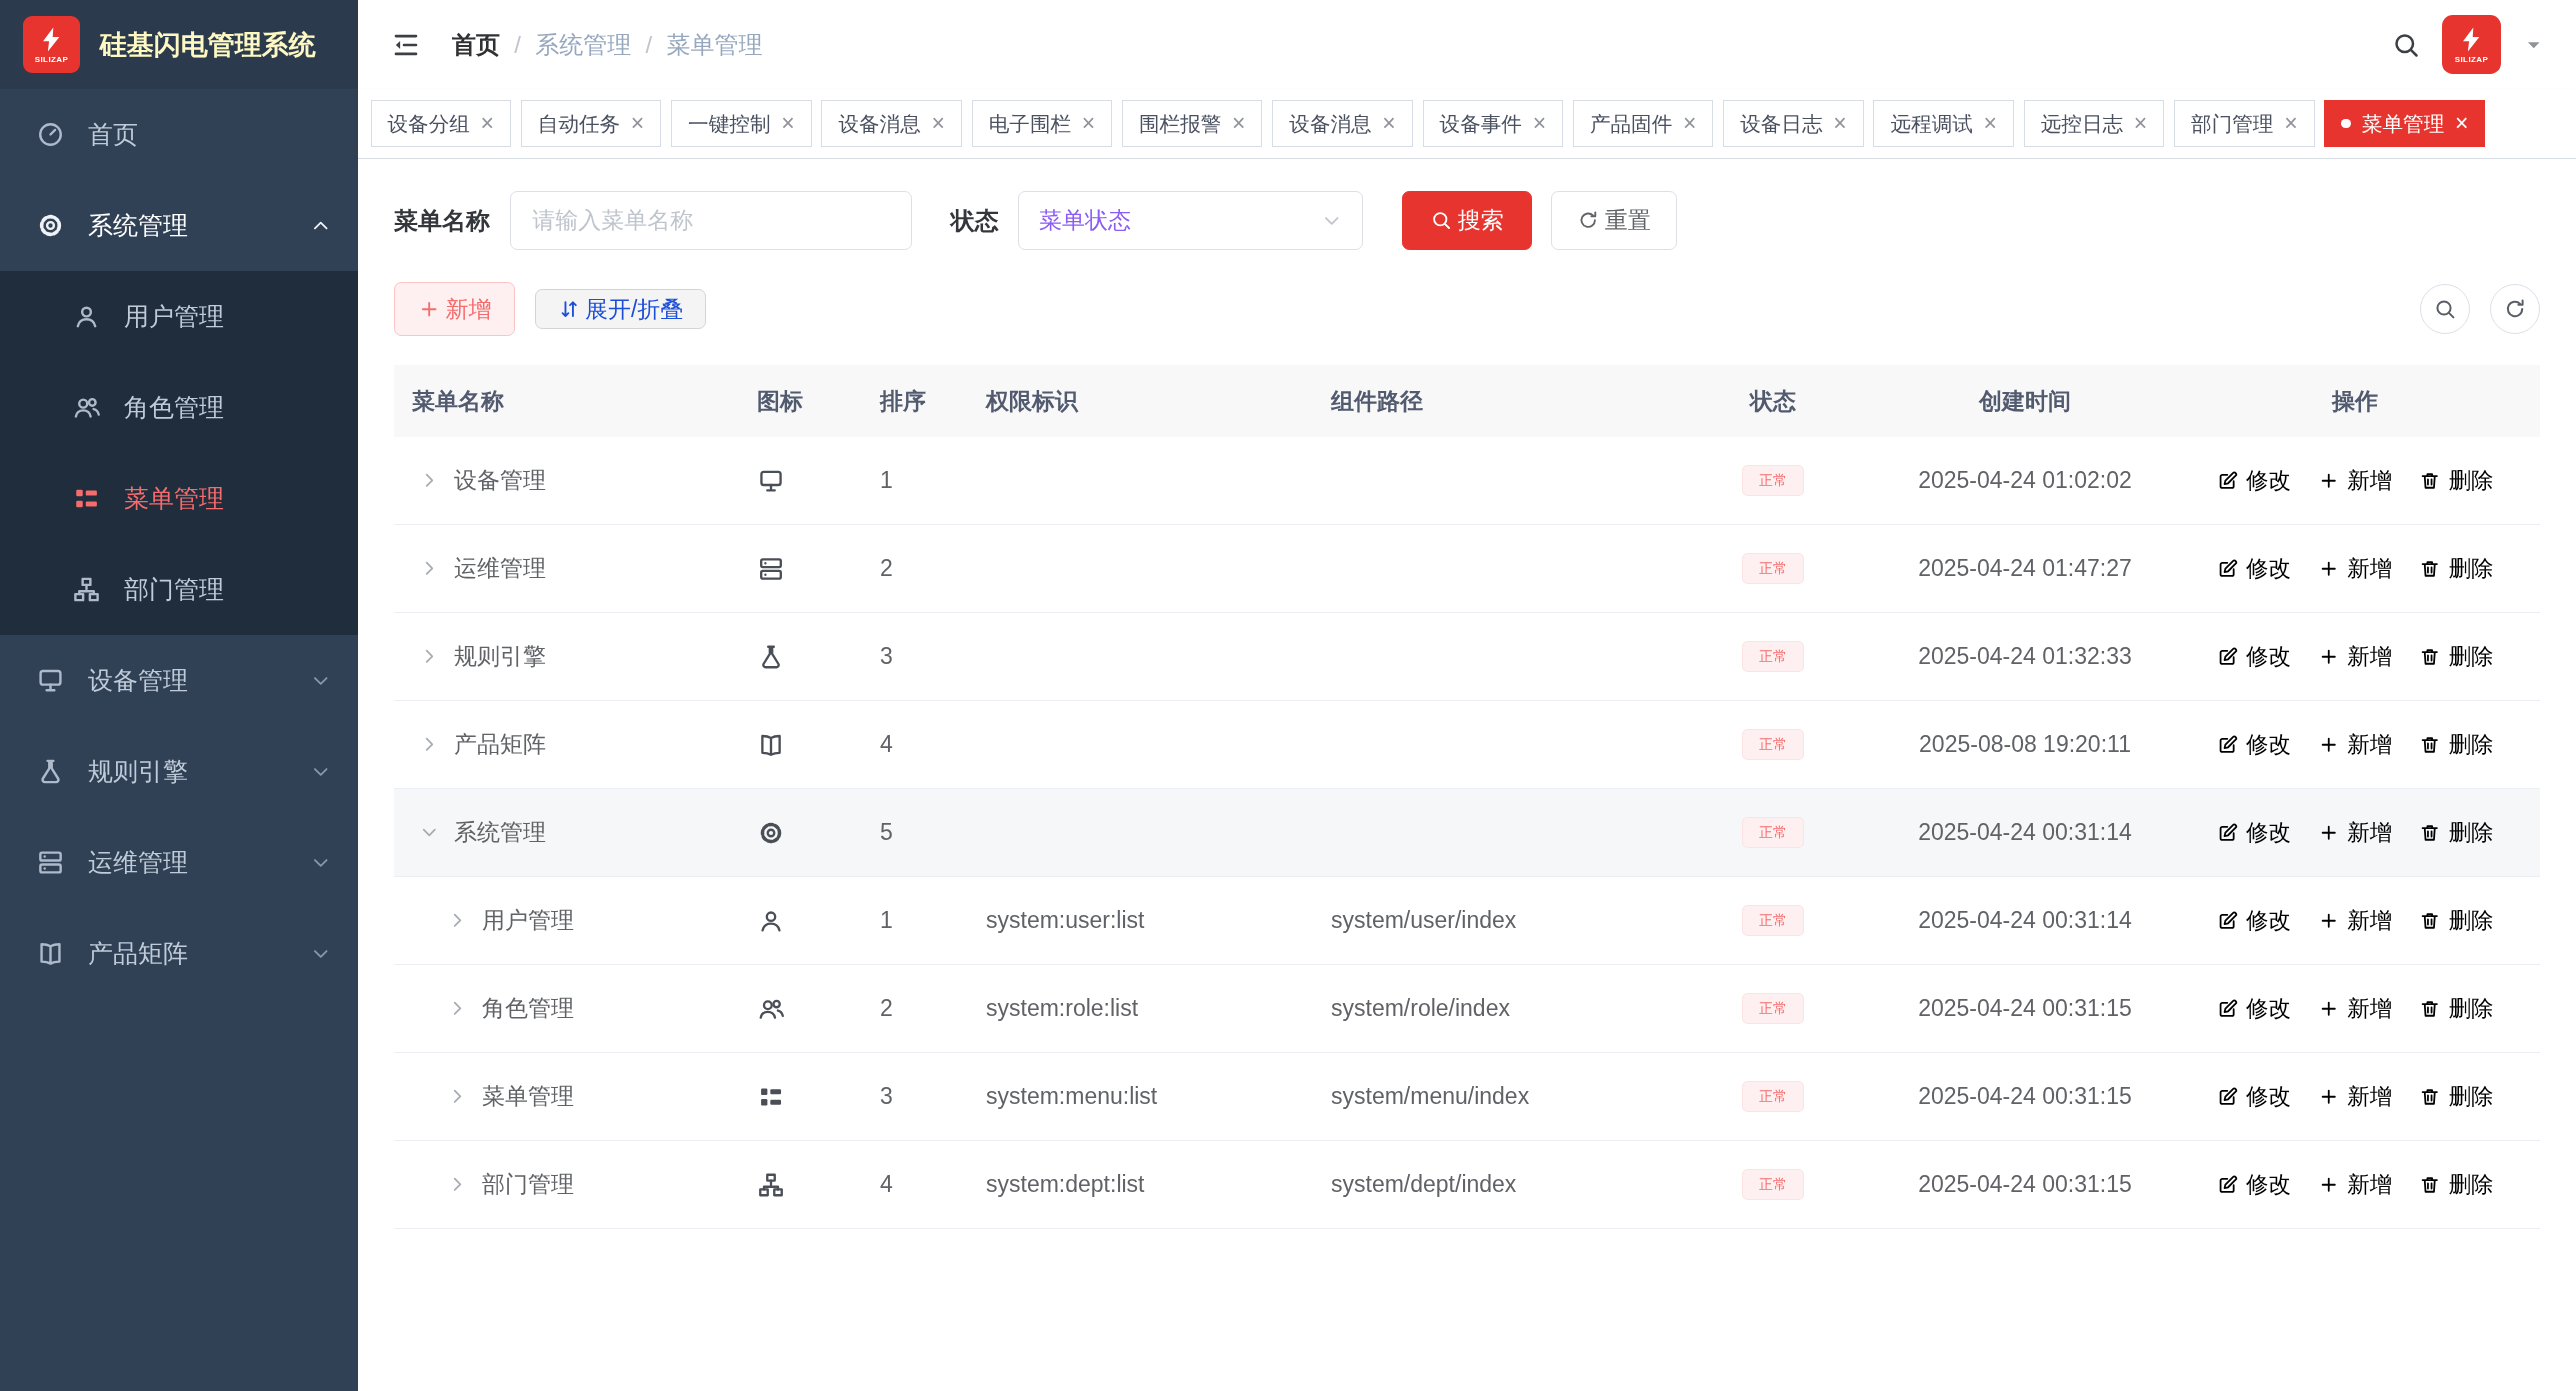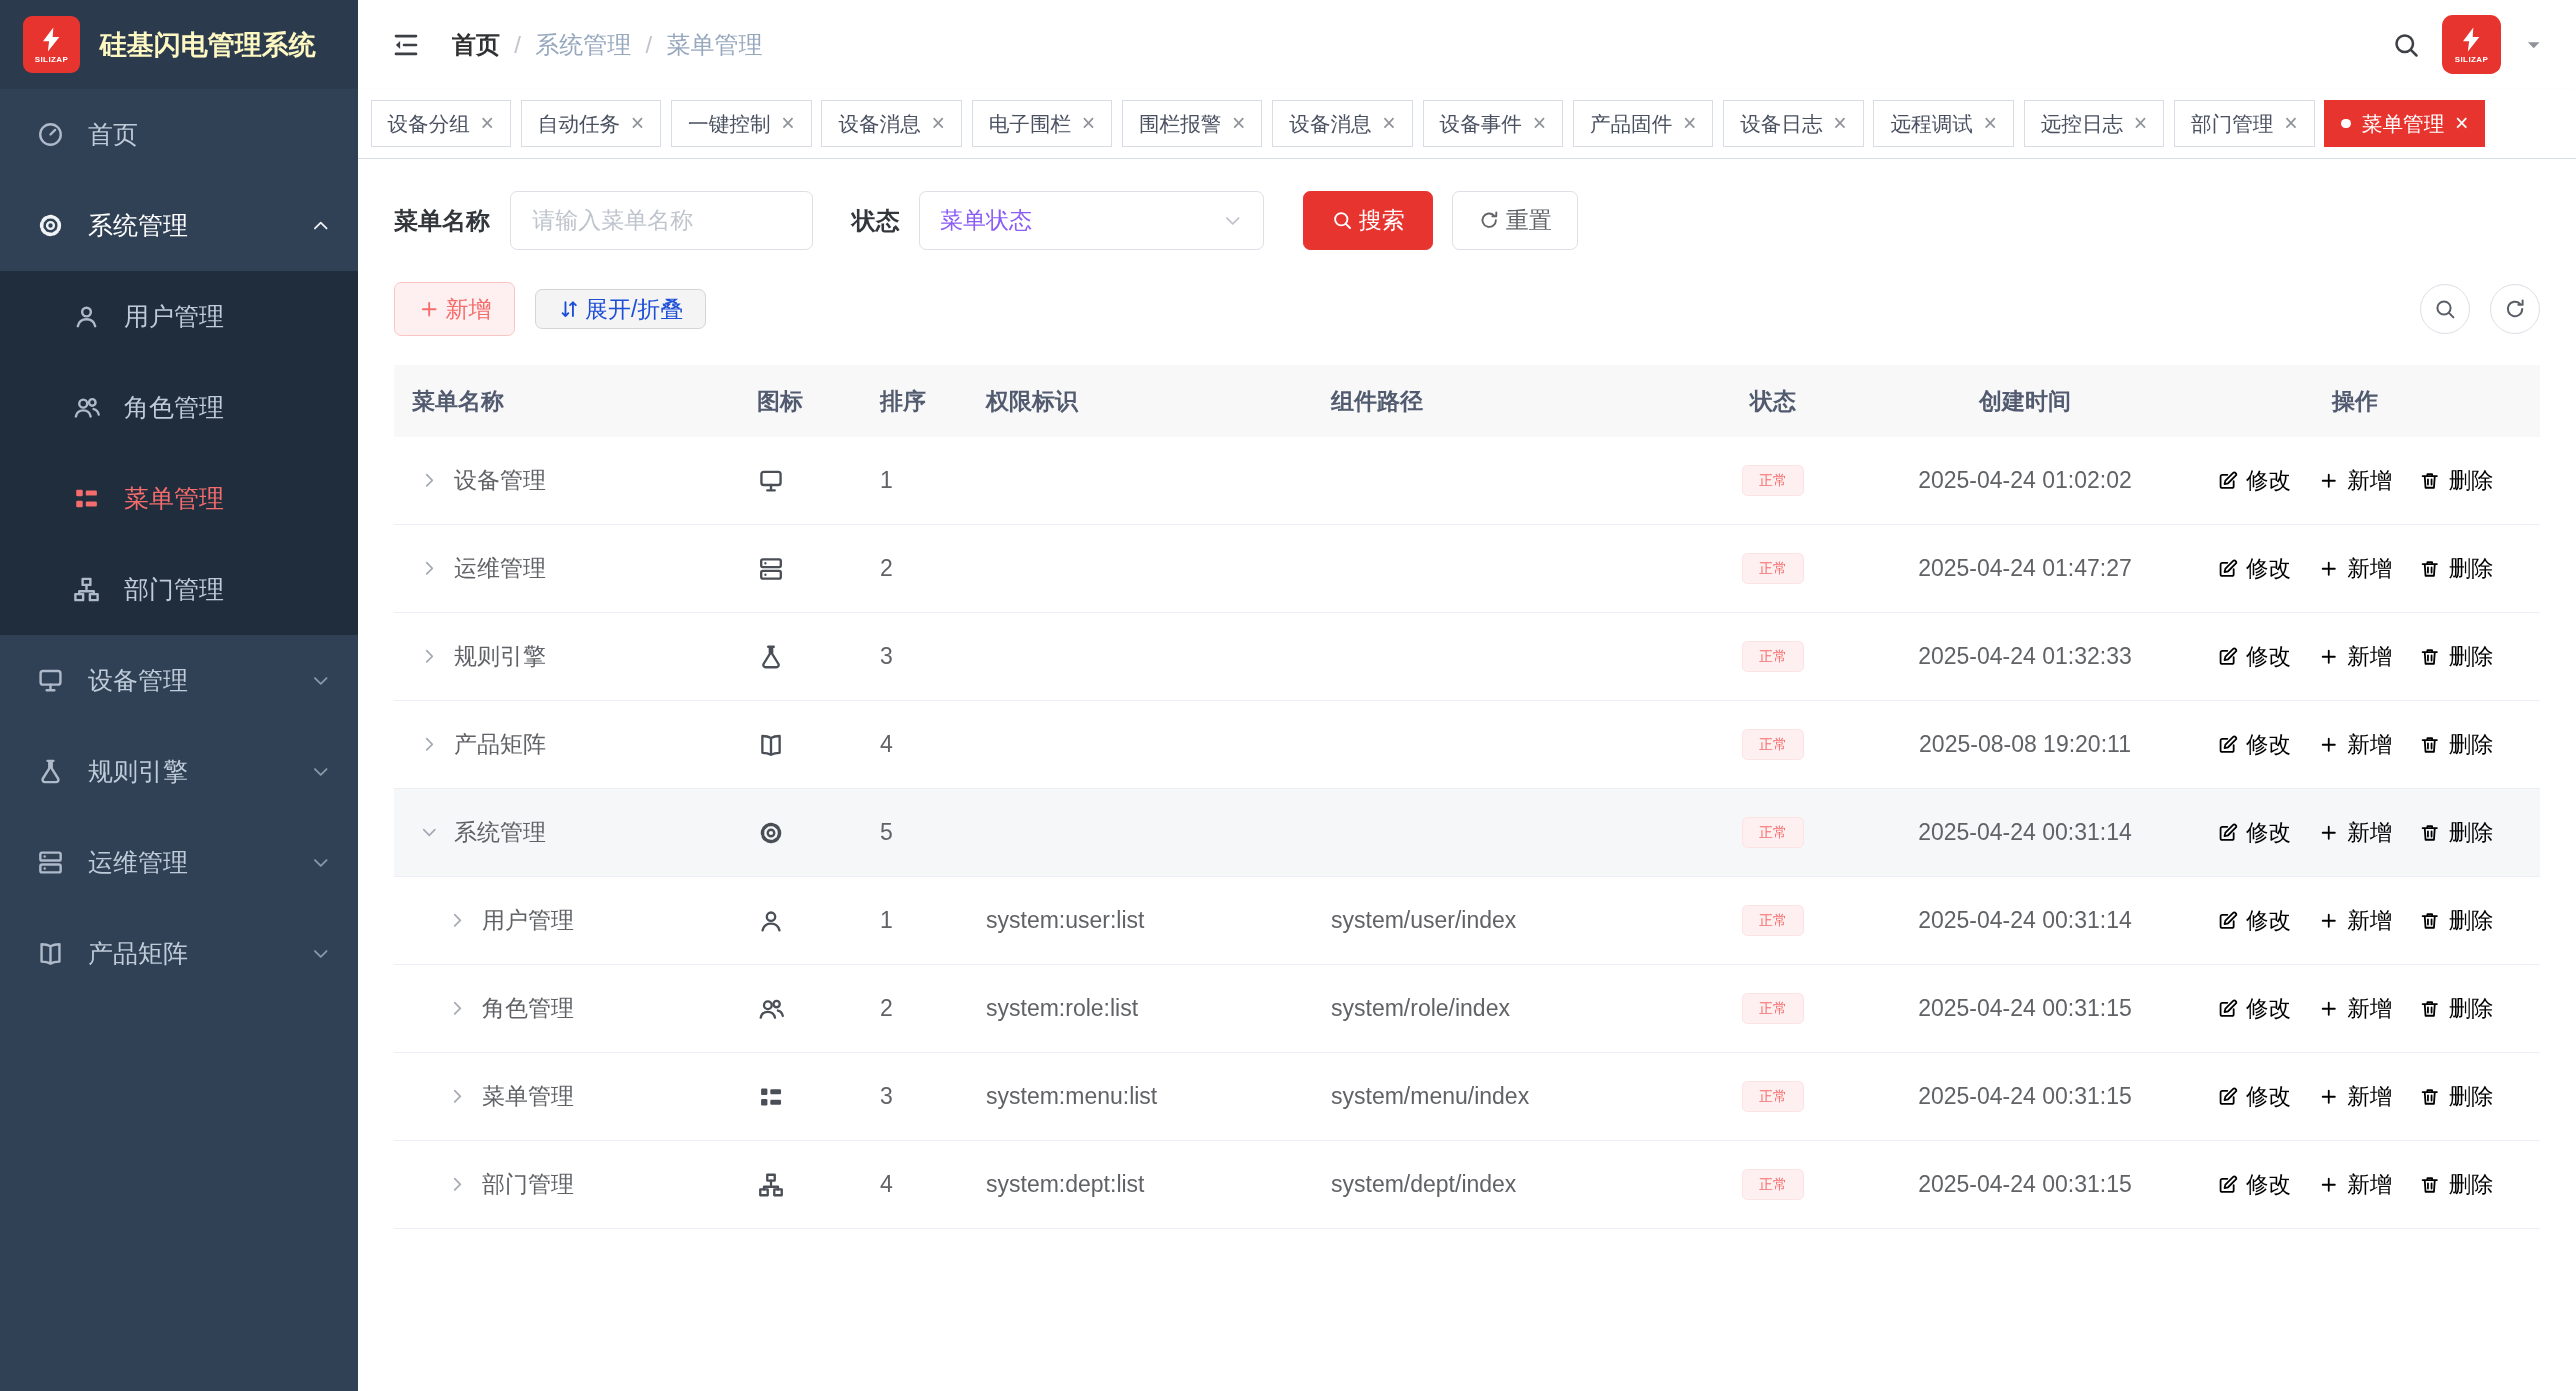--- a/index.html
+++ b/index.html
@@ -48,21 +48,21 @@
   .tag .dot{width:9.8px;height:9.8px;border-radius:50%;background:#fff;display:none}
   .tag .x{font-size:23px;color:#909399}
   .tag.active{background:#e8342e;border-color:#e8342e;color:#fff}
   .tag.active .dot{display:block}
   .tag.active .x{color:#fff}
 
   
   .content{flex:1;padding:32px 36px;overflow:hidden;background:#fff}
   .filter-row{display:flex;align-items:center}
   .f-label{font-weight:700;color:#33363b;font-size:24px;margin-right:19.7px}
-  .f-input{width:303px;height:59px;border:0.9px solid #dcdfe6;border-radius:7.2px;padding:0 21.5px;font-size:23px;color:#606266;font-family:inherit;outline:none}
+  .f-input{width:402px;height:59px;border:0.9px solid #dcdfe6;border-radius:7.2px;padding:0 21.5px;font-size:23px;color:#606266;font-family:inherit;outline:none}
   .f-input::placeholder{color:#bfc4cd}
   .sel{width:345px;height:59px;border:0.9px solid #dcdfe6;border-radius:7.2px;padding:0 19.7px;display:flex;align-items:center;justify-content:space-between;font-size:23px;color:#8b5cf6;background:#fff;cursor:pointer;margin-right:0}
   .sel .ico{color:#c0c4cc;font-size:21.5px}
   .gap-lg{margin-left:39px}
   .btn{display:inline-flex;align-items:center;gap:5px;border-radius:7.2px;font-size:23px;cursor:pointer;border:0.9px solid transparent;font-family:inherit;background:#fff;white-space:nowrap}
   .btn .ico{font-size:22.4px}
   .btn-primary{background:#e8342e;border-color:#e8342e;color:#fff;height:59px;padding:0 27px;margin-left:39px}
   .btn-default{border-color:#dcdfe6;color:#606266;height:59px;padding:0 25px;margin-left:19.7px}
   .toolbar-row{margin-top:32px;display:flex;align-items:center;gap:19.7px}
   .btn-danger-plain{background:#fef0f0;border-color:#fbc4c4;color:#f56c6c;height:54px;padding:0 23px}

